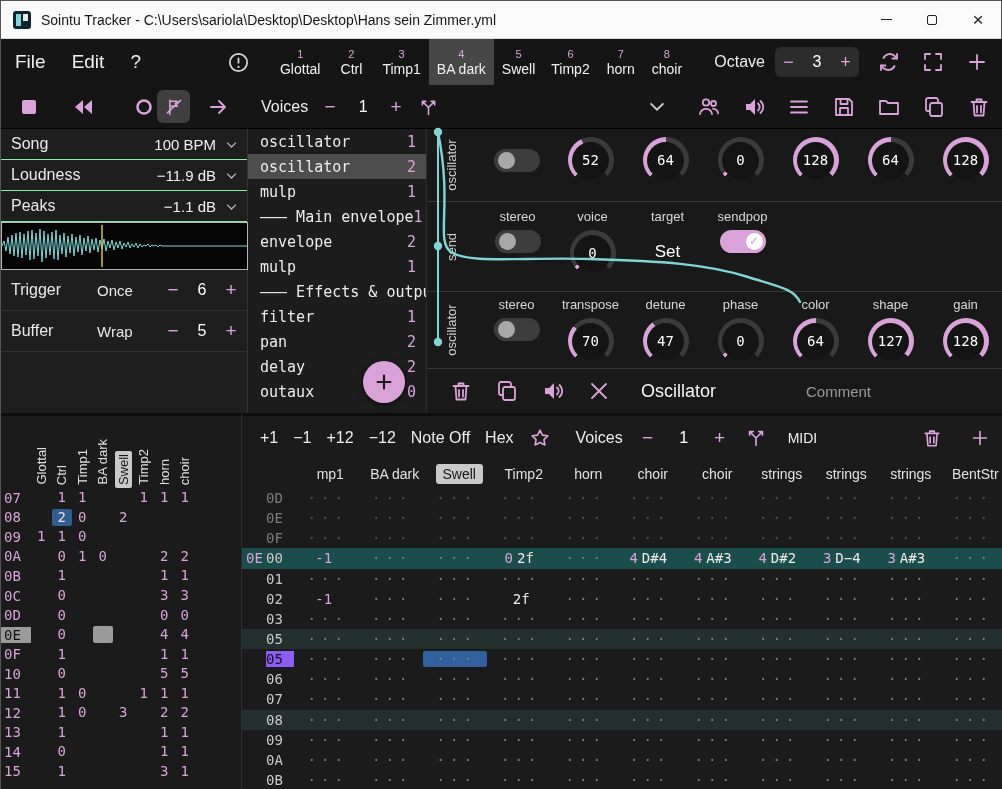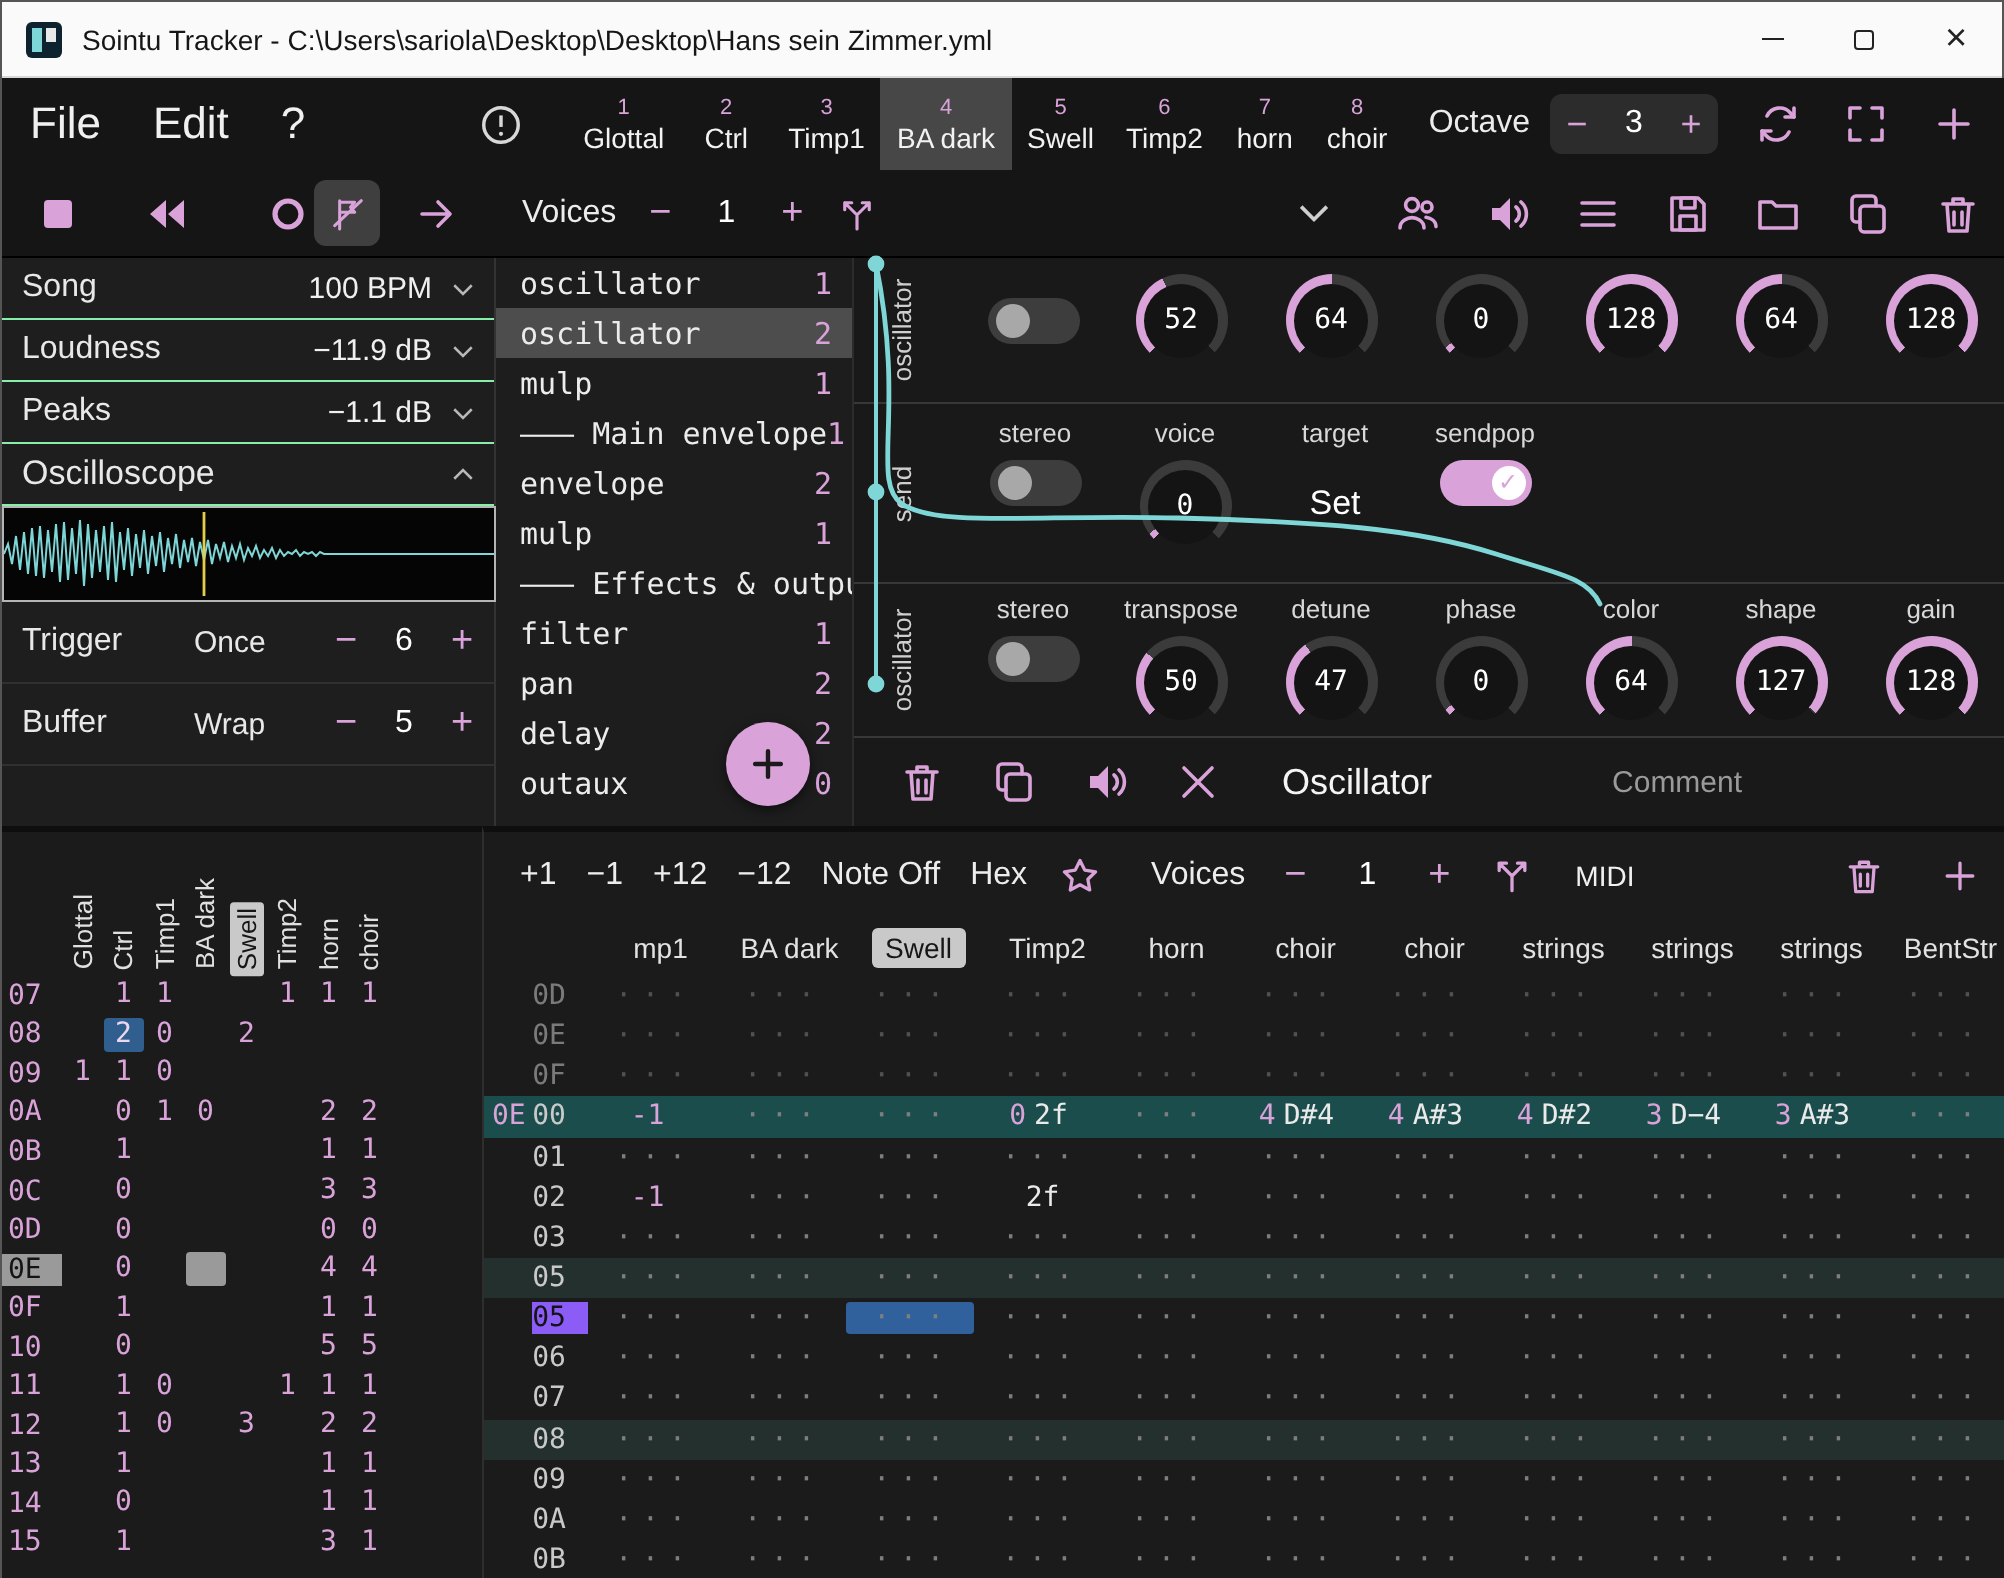--- a/index.html
+++ b/index.html
@@ -19,21 +19,21 @@
   .app-icon::after{content:"";position:absolute;right:3px;top:3px;width:5px;height:7px;background:#e8e8e8;}
   #title-text{font-size:14px;}
   #win-controls{margin-left:auto;display:flex;height:100%;}
   #win-controls .wbtn{width:46px;height:100%;display:flex;align-items:center;justify-content:center;cursor:pointer;}
   .glyph-min{width:11px;height:0;border-top:1.4px solid #222;display:block;}
   .glyph-max{width:10px;height:10px;border:1.3px solid #222;border-radius:2px;display:block;}
   .glyph-close{font-size:19px;color:#222;line-height:1;}
 
   
   #menubar{position:absolute;left:0;top:38px;width:1002px;height:46px;background:var(--bgdark);display:flex;align-items:center;}
-  .menu-item{font-size:22px;color:#f0f0f0;margin-left:26px;cursor:pointer;}
+  .menu-item{font-size:19px;color:#f0f0f0;margin-left:26px;cursor:pointer;}
   .menu-item:first-child{margin-left:14px;}
   #alert-icon{width:23px;height:23px;margin-left:86px;color:#d8d8d8;cursor:pointer;}
   #alert-icon svg{width:100%;height:100%;stroke:currentColor;fill:none;stroke-width:1.8;}
   #track-tabs{display:flex;margin-left:22px;height:100%;}
   .ttab{min-width:46px;padding:3px 8px 2px;display:flex;flex-direction:column;align-items:center;justify-content:center;cursor:pointer;}
   .ttab.sel{background:#474747;}
   .tnum{font-size:11px;color:var(--accent);line-height:1.2;}
   .tname{font-size:14px;color:#f2f2f2;white-space:nowrap;}
   #octave-cluster{margin-left:auto;display:flex;align-items:center;gap:10px;}
   #octave-cluster .lbl{font-size:16px;color:#ececec;}
@@ -364,28 +364,20 @@
     </div>
     <div class="srow">
       <span class="slabel">Peaks</span>
       <span class="sval">−1.1 dB</span>
       <span class="chev">
           <svg viewBox="0 0 24 24">
             <path d="M5 9l7 7 7-7"></path>
           </svg>
         </span>
     </div>
-    <div class="srow">
-      <span class="slabel big">Oscilloscope</span>
-      <span class="chev">
-          <svg viewBox="0 0 24 24">
-            <path d="M5 15l7-7 7 7"></path>
-          </svg>
-        </span>
-    </div>
     <div id="scope">
       <svg width="245" height="46" viewBox="0 0 245 46">
         <path d="M0,23 L2,18 4,28 6,14 8,31 10,12 12,33 14,10 16,34 18,9 20,35 22,11 24,32 26,8 28,37 30,7 32,36 34,10 36,33 38,6 40,39 42,8 44,35 46,11 48,32 50,9 52,36 54,7 56,37 58,12 60,31 62,10 64,34 66,13 68,30 70,11 72,33 74,14 76,29 78,12 80,32 82,15 84,28 86,13 88,30 90,16 92,27 94,15 96,29 98,17 100,26 102,16 104,28 106,18 108,25 110,17 112,27 114,19 116,25 118,18 120,26 122,20 124,24 126,19 128,25 130,21 132,24 134,20 136,25 138,21 140,24 142,22 144,23 146,21 148,24 150,22 152,23 154,22 156,24 158,22 160,23 164,23 168,23 172,23 176,23 180,23 186,23 192,23 200,23 210,23 222,23 234,23 245,23" fill="none" stroke="#7fd6d6" stroke-width="1"></path>
         <line x1="100" y1="2" x2="100" y2="44" stroke="#e4cf4a" stroke-width="1.4"></line>
       </svg>
     </div>
     <div class="srow2">
       <span class="slabel">Trigger</span>
       <span class="smode">Once</span>
       <span class="mini">
@@ -551,21 +543,21 @@
           <span class="plabel">stereo</span>
           <div class="toggle">
               <span class="tk"></span>
             </div>
         </div>
         <div style="display:flex">
 
             <div class="pcol">
               <span class="plabel">transpose</span>
               <div class="knob" style="--deg: 84.375deg;">
-                <span class="kv">50</span>
+                <span class="kv">70</span>
               </div>
             </div>
 
             <div class="pcol">
               <span class="plabel">detune</span>
               <div class="knob" style="--deg: 99.140625deg;">
                 <span class="kv">47</span>
               </div>
             </div>
 

